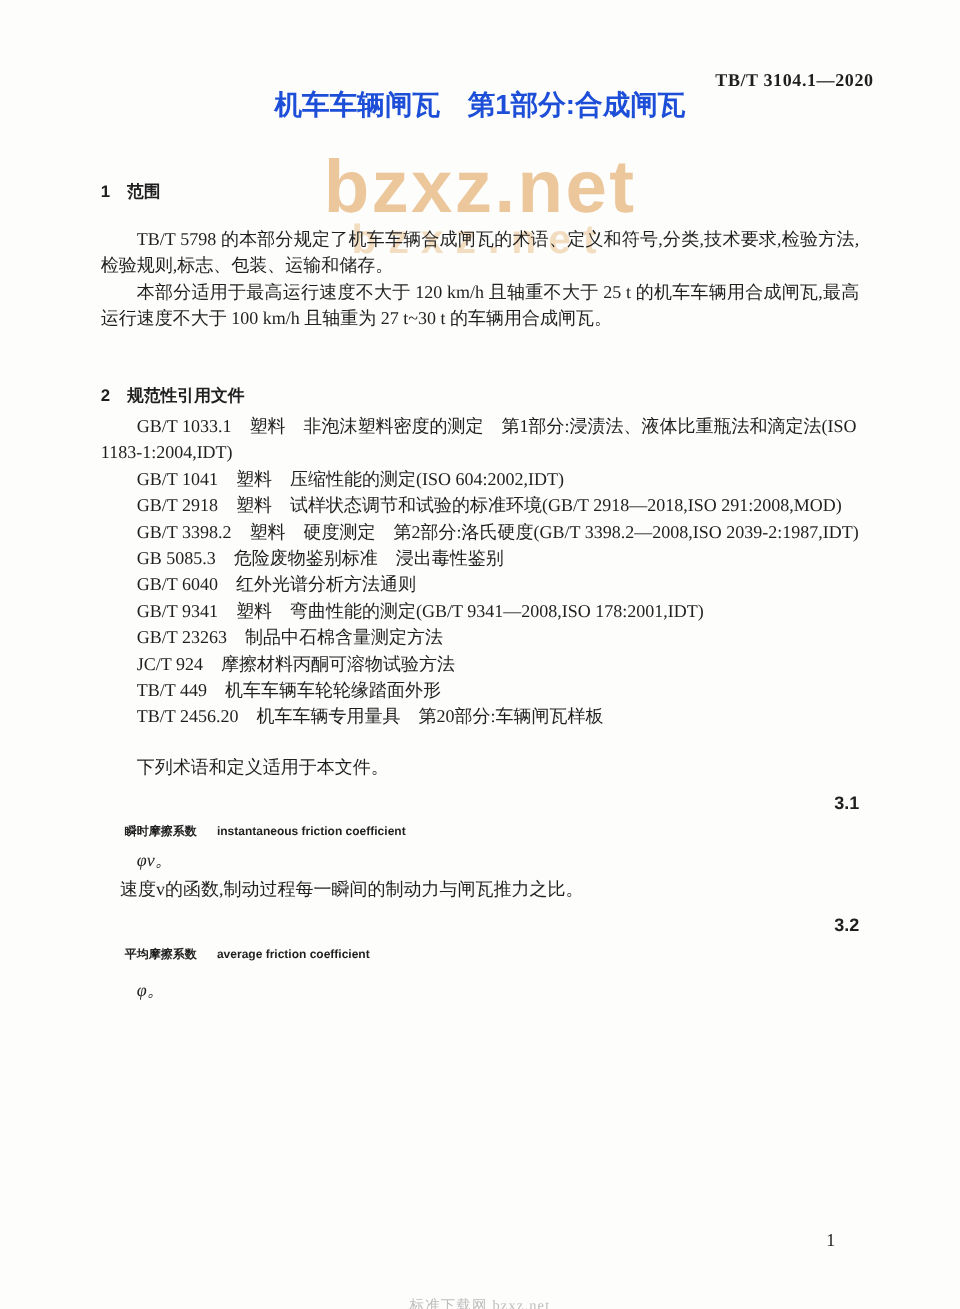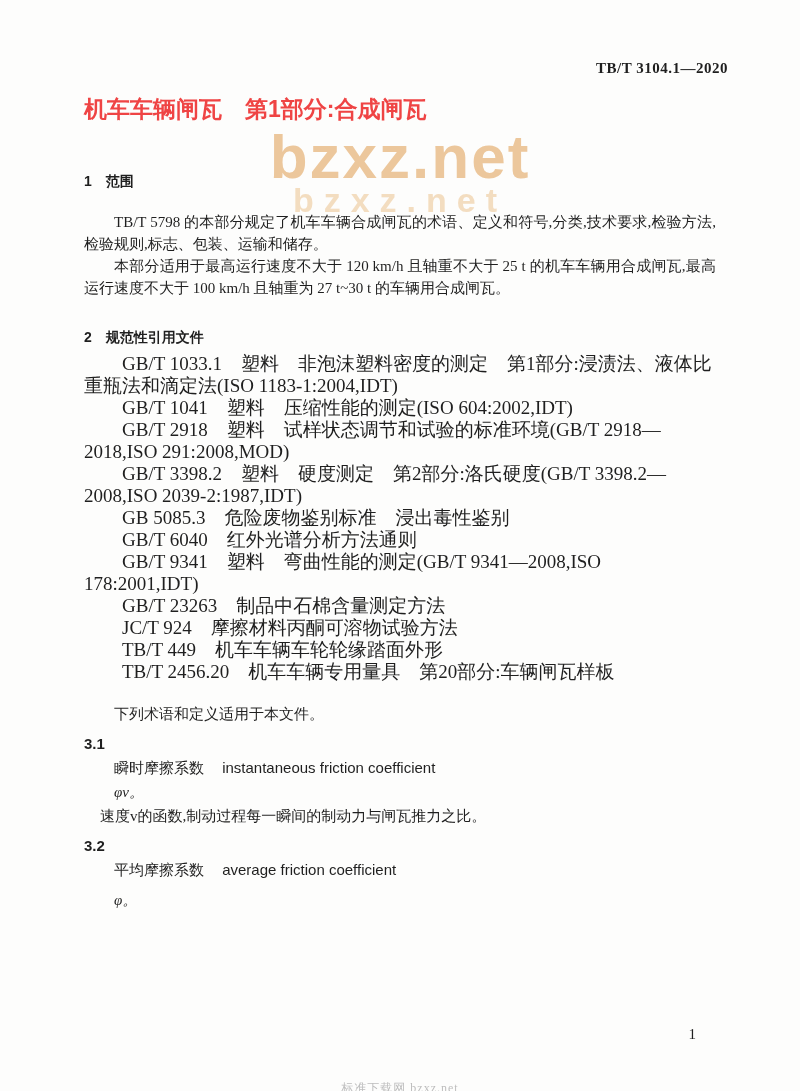--- a/index.html
+++ b/index.html
@@ -39,62 +39,63 @@
     z-index:1;
     line-height:1;
     letter-spacing:10px;
     user-select:none;
   }
   .content{
     position:relative;z-index:2;
     padding:0 84px;
   }
   .title{
-    margin:93px 0 0 0;
-    text-align:left;
+    margin:71px 0 0 0;
+    text-align:center;
     font-family:"Liberation Sans","DejaVu Sans",sans-serif;
     font-size:23px;
     font-weight:bold;
     line-height:32px;
-    color:#ef4444;
+    color:#1d4ed8;
   }
   .heading{
     font-family:"Liberation Sans","DejaVu Sans",sans-serif;
     font-size:14px;
     font-weight:bold;
     line-height:20px;
     margin:0;
   }
   .h1-range{margin-top:46px;}
-  .h2-refs{margin-top:28px;}
+  .h2-refs{margin-top:42px;}
   .h3-terms{margin-top:16px;}
   .para{
     font-size:15px;
     line-height:22px;
     margin:0;
     text-indent:2em;
     text-align:justify;
   }
   .first-after-heading{margin-top:20px;}
   .ref{
-    font-size:19px;
+    font-size:15px;
     line-height:22px;
     margin:0;
     text-indent:2em;
   }
   .refs-block{margin-top:6px;}
   .term-number{
     font-family:"Liberation Sans","DejaVu Sans",sans-serif;
     font-size:15px;font-weight:bold;
     line-height:22px;
     margin:8px 0 0 0;
+    text-align:right;
   }
   .term-name{
     font-family:"Liberation Sans","DejaVu Sans",sans-serif;
-    font-size:15px;font-weight:normal;
+    font-size:10px;font-weight:bold;
     line-height:22px;
     margin:2px 0 0 2em;
   }
   .term-name .en{margin-left:14px;}
   .symbol{
     font-style:italic;
     font-size:15px;line-height:22px;
     margin:2px 0 0 2em;
   }
   .symbol-last{margin-top:8px;}

